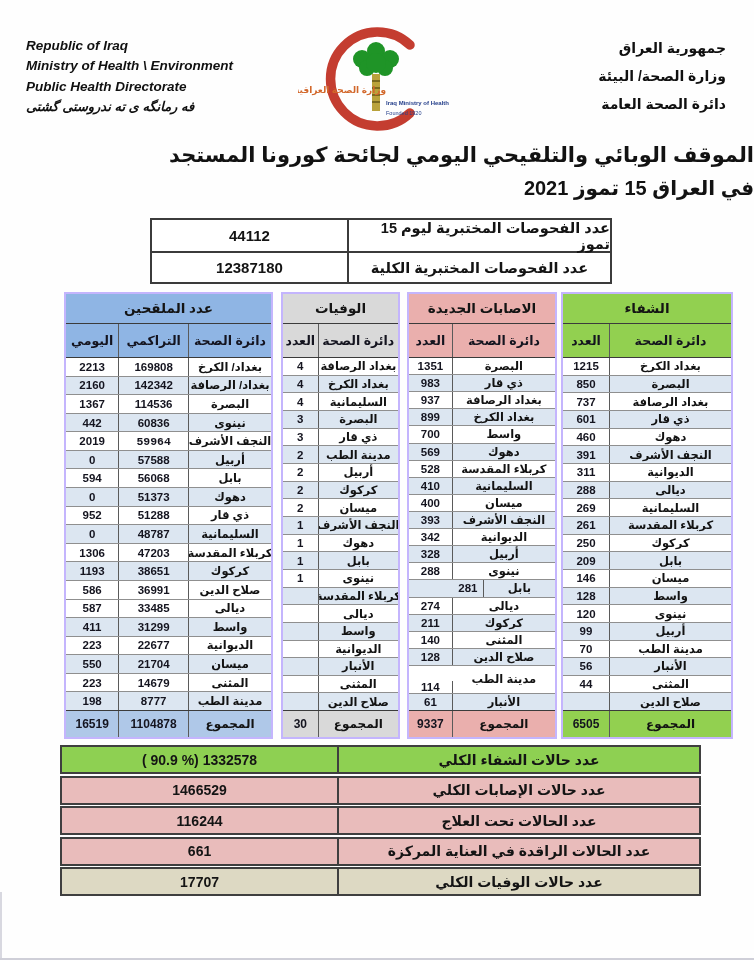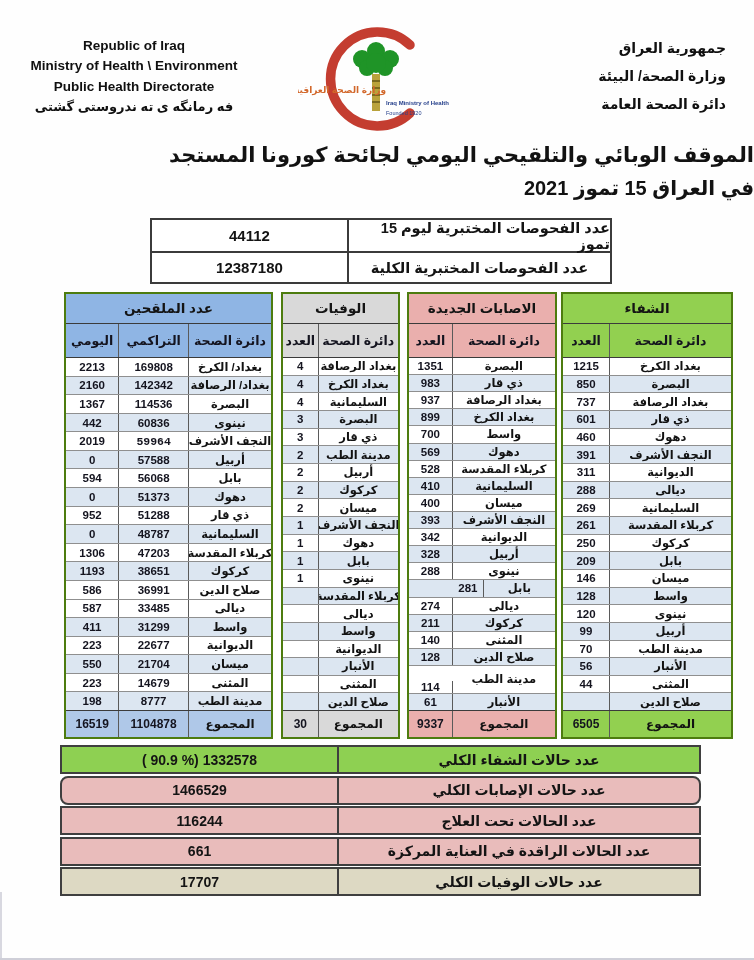--- a/index.html
+++ b/index.html
@@ -11,21 +11,21 @@
     overflow: hidden;
     color: #141414;
   }
   .page { position: absolute; inset: 0; background: #fefefe; }
   .page::after { content:""; position:absolute; left:0; bottom:0; width:100%; height:2px; background:#cfcfd8; }
   .page::before { content:""; position:absolute; left:0; top:892px; width:2px; height:68px; background:#d8d8e0; }
 
   
   .hdr-en {
     position: absolute; left: 26px; top: 36px; width: 216px;
-    text-align: center; font-weight: bold; font-size: 13.5px; line-height: 1.5; color: #101010;
+    text-align: left; font-weight: bold; font-size: 13.5px; line-height: 1.5; color: #101010; font-style: italic;
   }
   .hdr-en .ku { direction: rtl; font-size: 13px; }
   .hdr-ar {
     position: absolute; right: 28px; top: 40px; width: 180px;
     direction: rtl; text-align: right; font-weight: bold; font-size: 14px; color: #101010;
   }
   .hdr-ar div { margin-bottom: 12px; }
   .logo { position: absolute; left: 298px; top: 20px; width: 160px; height: 118px; }
 
   
@@ -48,21 +48,21 @@
     display: flex; align-items: center; justify-content: center;
     font-weight: bold; font-size: 15px;
   }
   .tests-label {
     width: 57%; direction: rtl;
     display: flex; align-items: center; justify-content: center;
     font-weight: bold; font-size: 14.5px;
   }
 
   
-  .stat { position: absolute; top: 292px; border: 2px solid #4d7c0f; background: #fff; }
+  .stat { position: absolute; top: 292px; border: 2px solid #c4b5fd; background: #fff; }
   .stat-vaccinated { left: 64px;  width: 209px; }
   .stat-deaths     { left: 281px; width: 119px; }
   .stat-infections { left: 407px; width: 150px; }
   .stat-recovery   { left: 561px; width: 172px; }
   .st-title {
     height: 30px; line-height: 30px; text-align: center;
     font-weight: bold; font-size: 13.5px; border-bottom: 1.5px solid #3b3b3b; direction: rtl;
   }
   .st-head { display: flex; height: 34px; border-bottom: 1.5px solid #3b3b3b; }
   .st-body { display: flex; flex-direction: column; height: 352px; }
@@ -543,21 +543,21 @@
         <div class="st-cell" style="width: 28%;">6505</div>
         <div class="st-cell name" style="width: 72%;">المجموع</div>
       </div>
   </div>
 
   <div class="summary">
     <div class="sum-row" style="background: rgb(142, 208, 82);">
       <div class="sum-val">( 90.9 %)  1332578</div>
       <div class="sum-label">عدد حالات الشفاء الكلي</div>
     </div>
-    <div class="sum-row" style="background: rgb(233, 188, 187); border-radius: 8px;">
+    <div class="sum-row" style="background: rgb(233, 188, 187);">
       <div class="sum-val">1466529</div>
       <div class="sum-label">عدد حالات الإصابات الكلي</div>
     </div>
     <div class="sum-row" style="background: rgb(233, 188, 187);">
       <div class="sum-val">116244</div>
       <div class="sum-label">عدد الحالات تحت العلاج</div>
     </div>
     <div class="sum-row" style="background: rgb(233, 188, 187);">
       <div class="sum-val">661</div>
       <div class="sum-label">عدد الحالات الراقدة في العناية المركزة</div>

